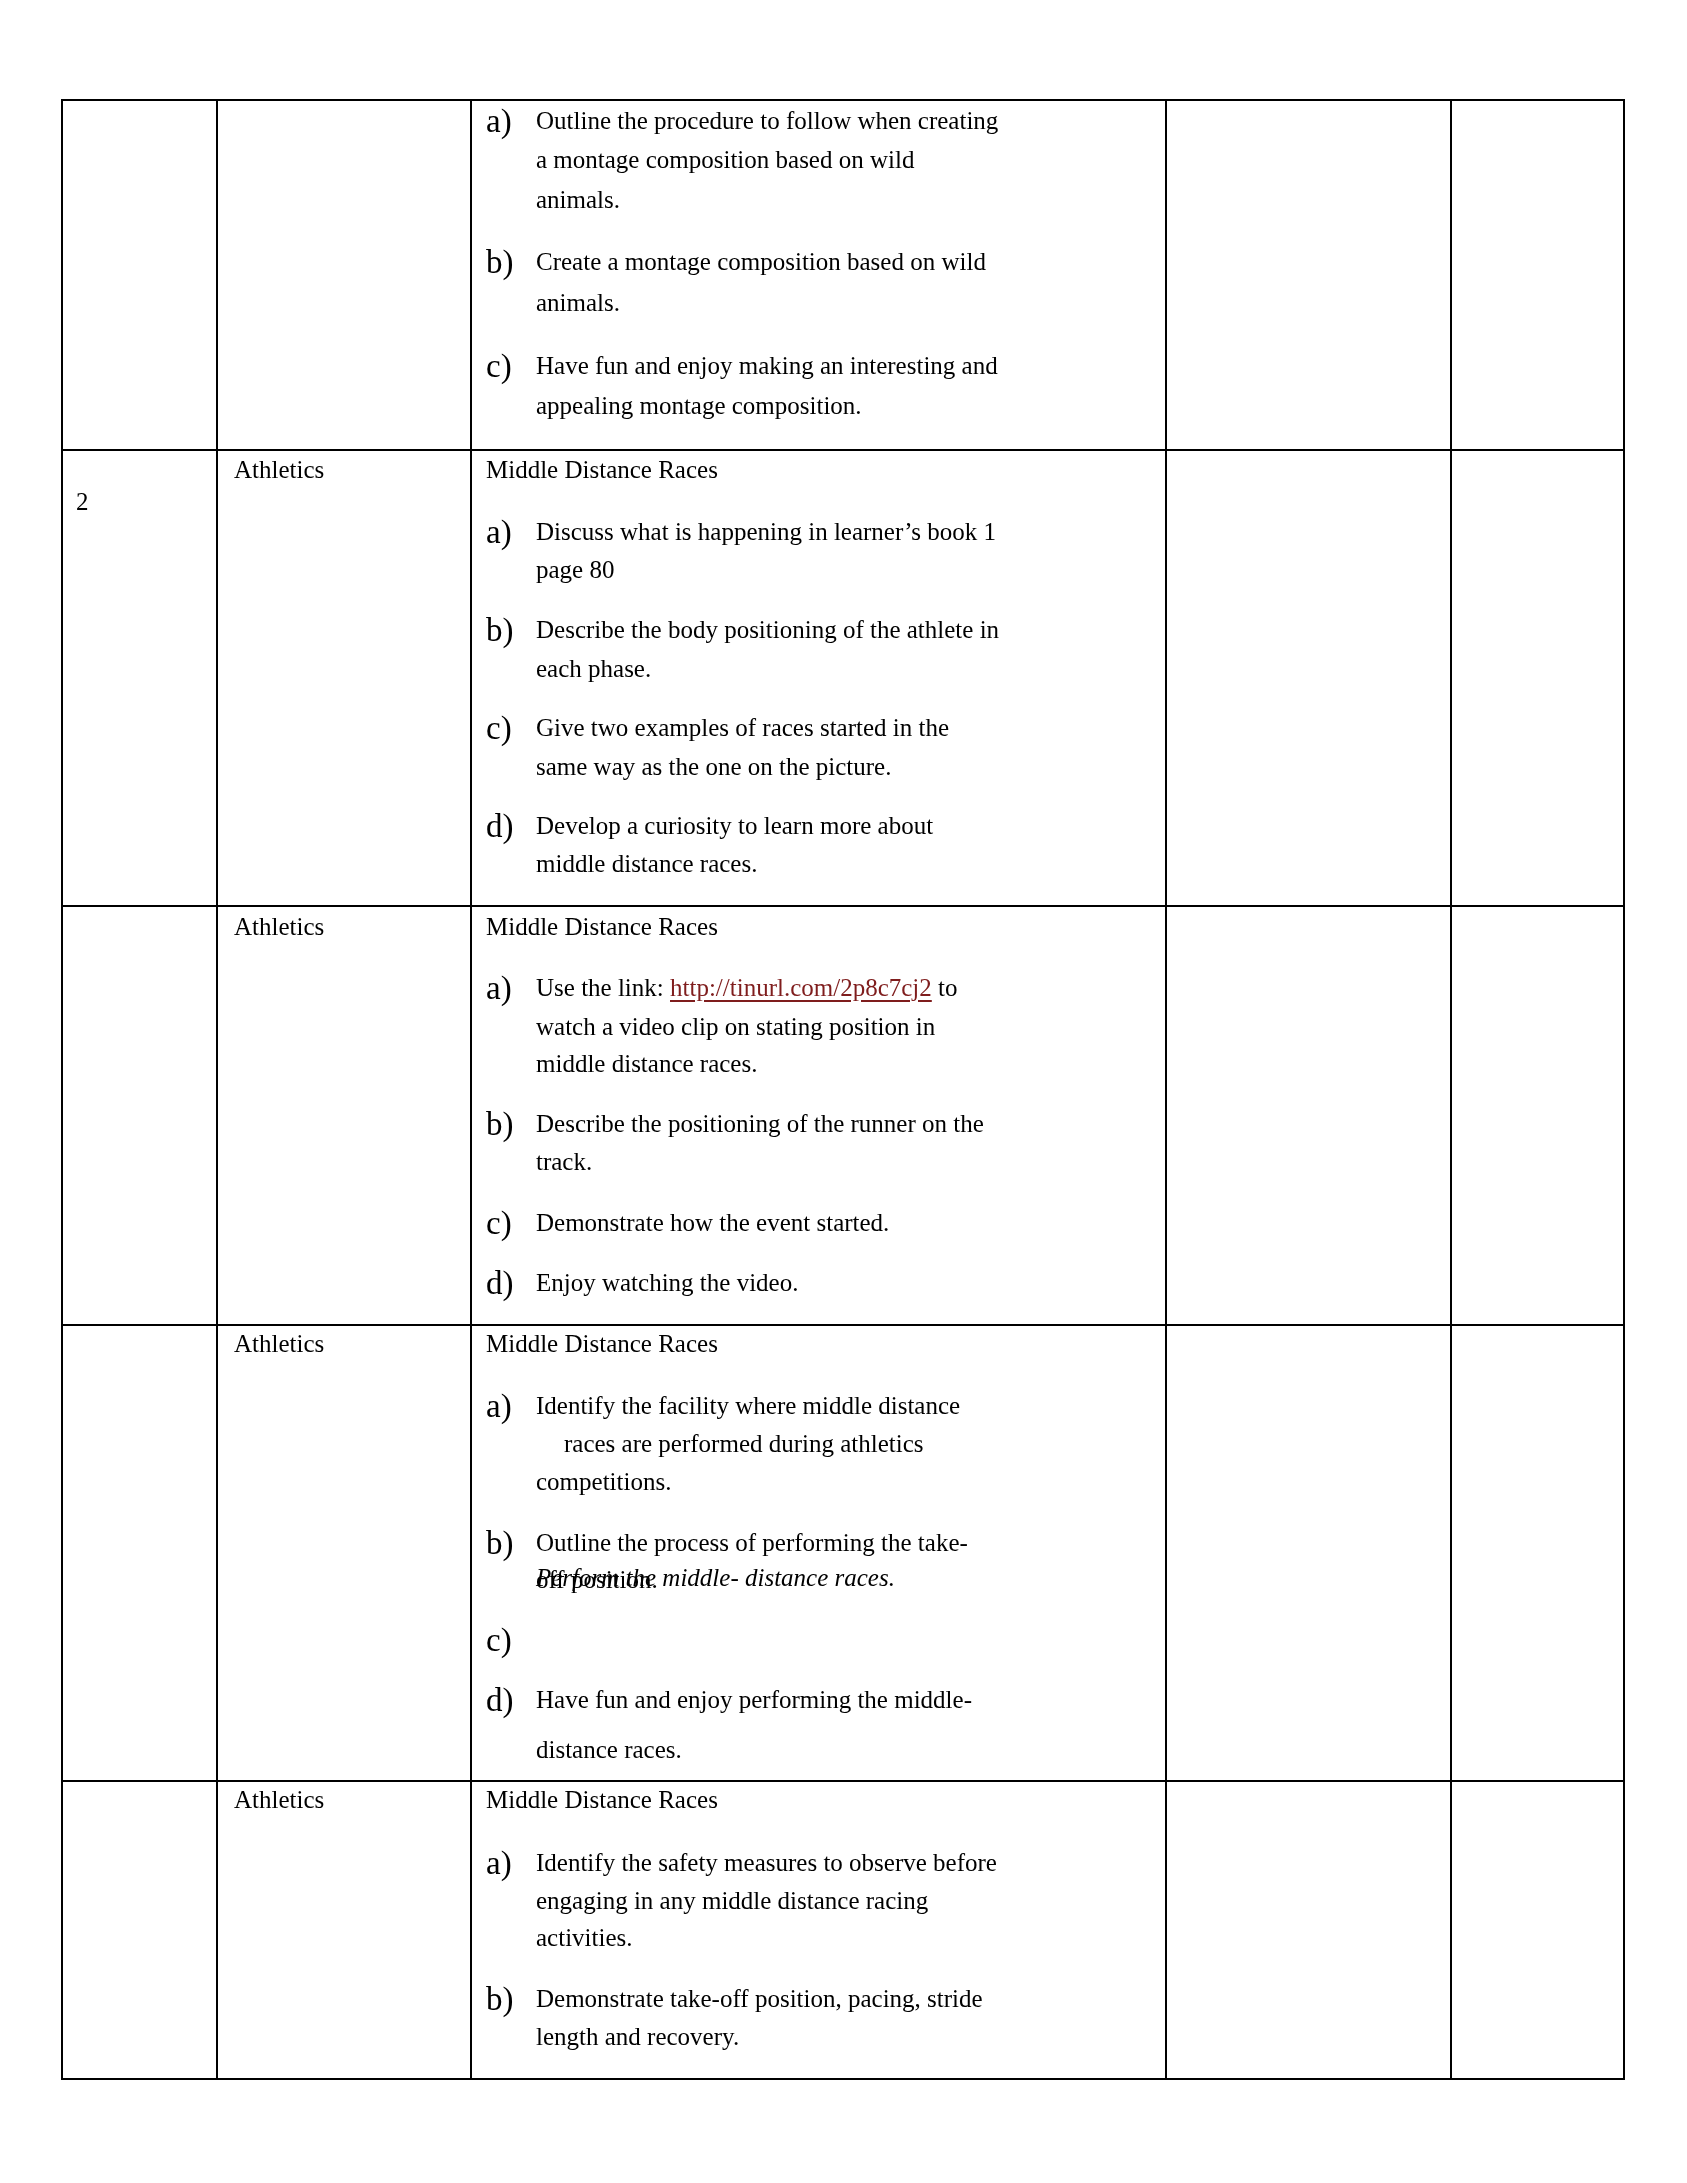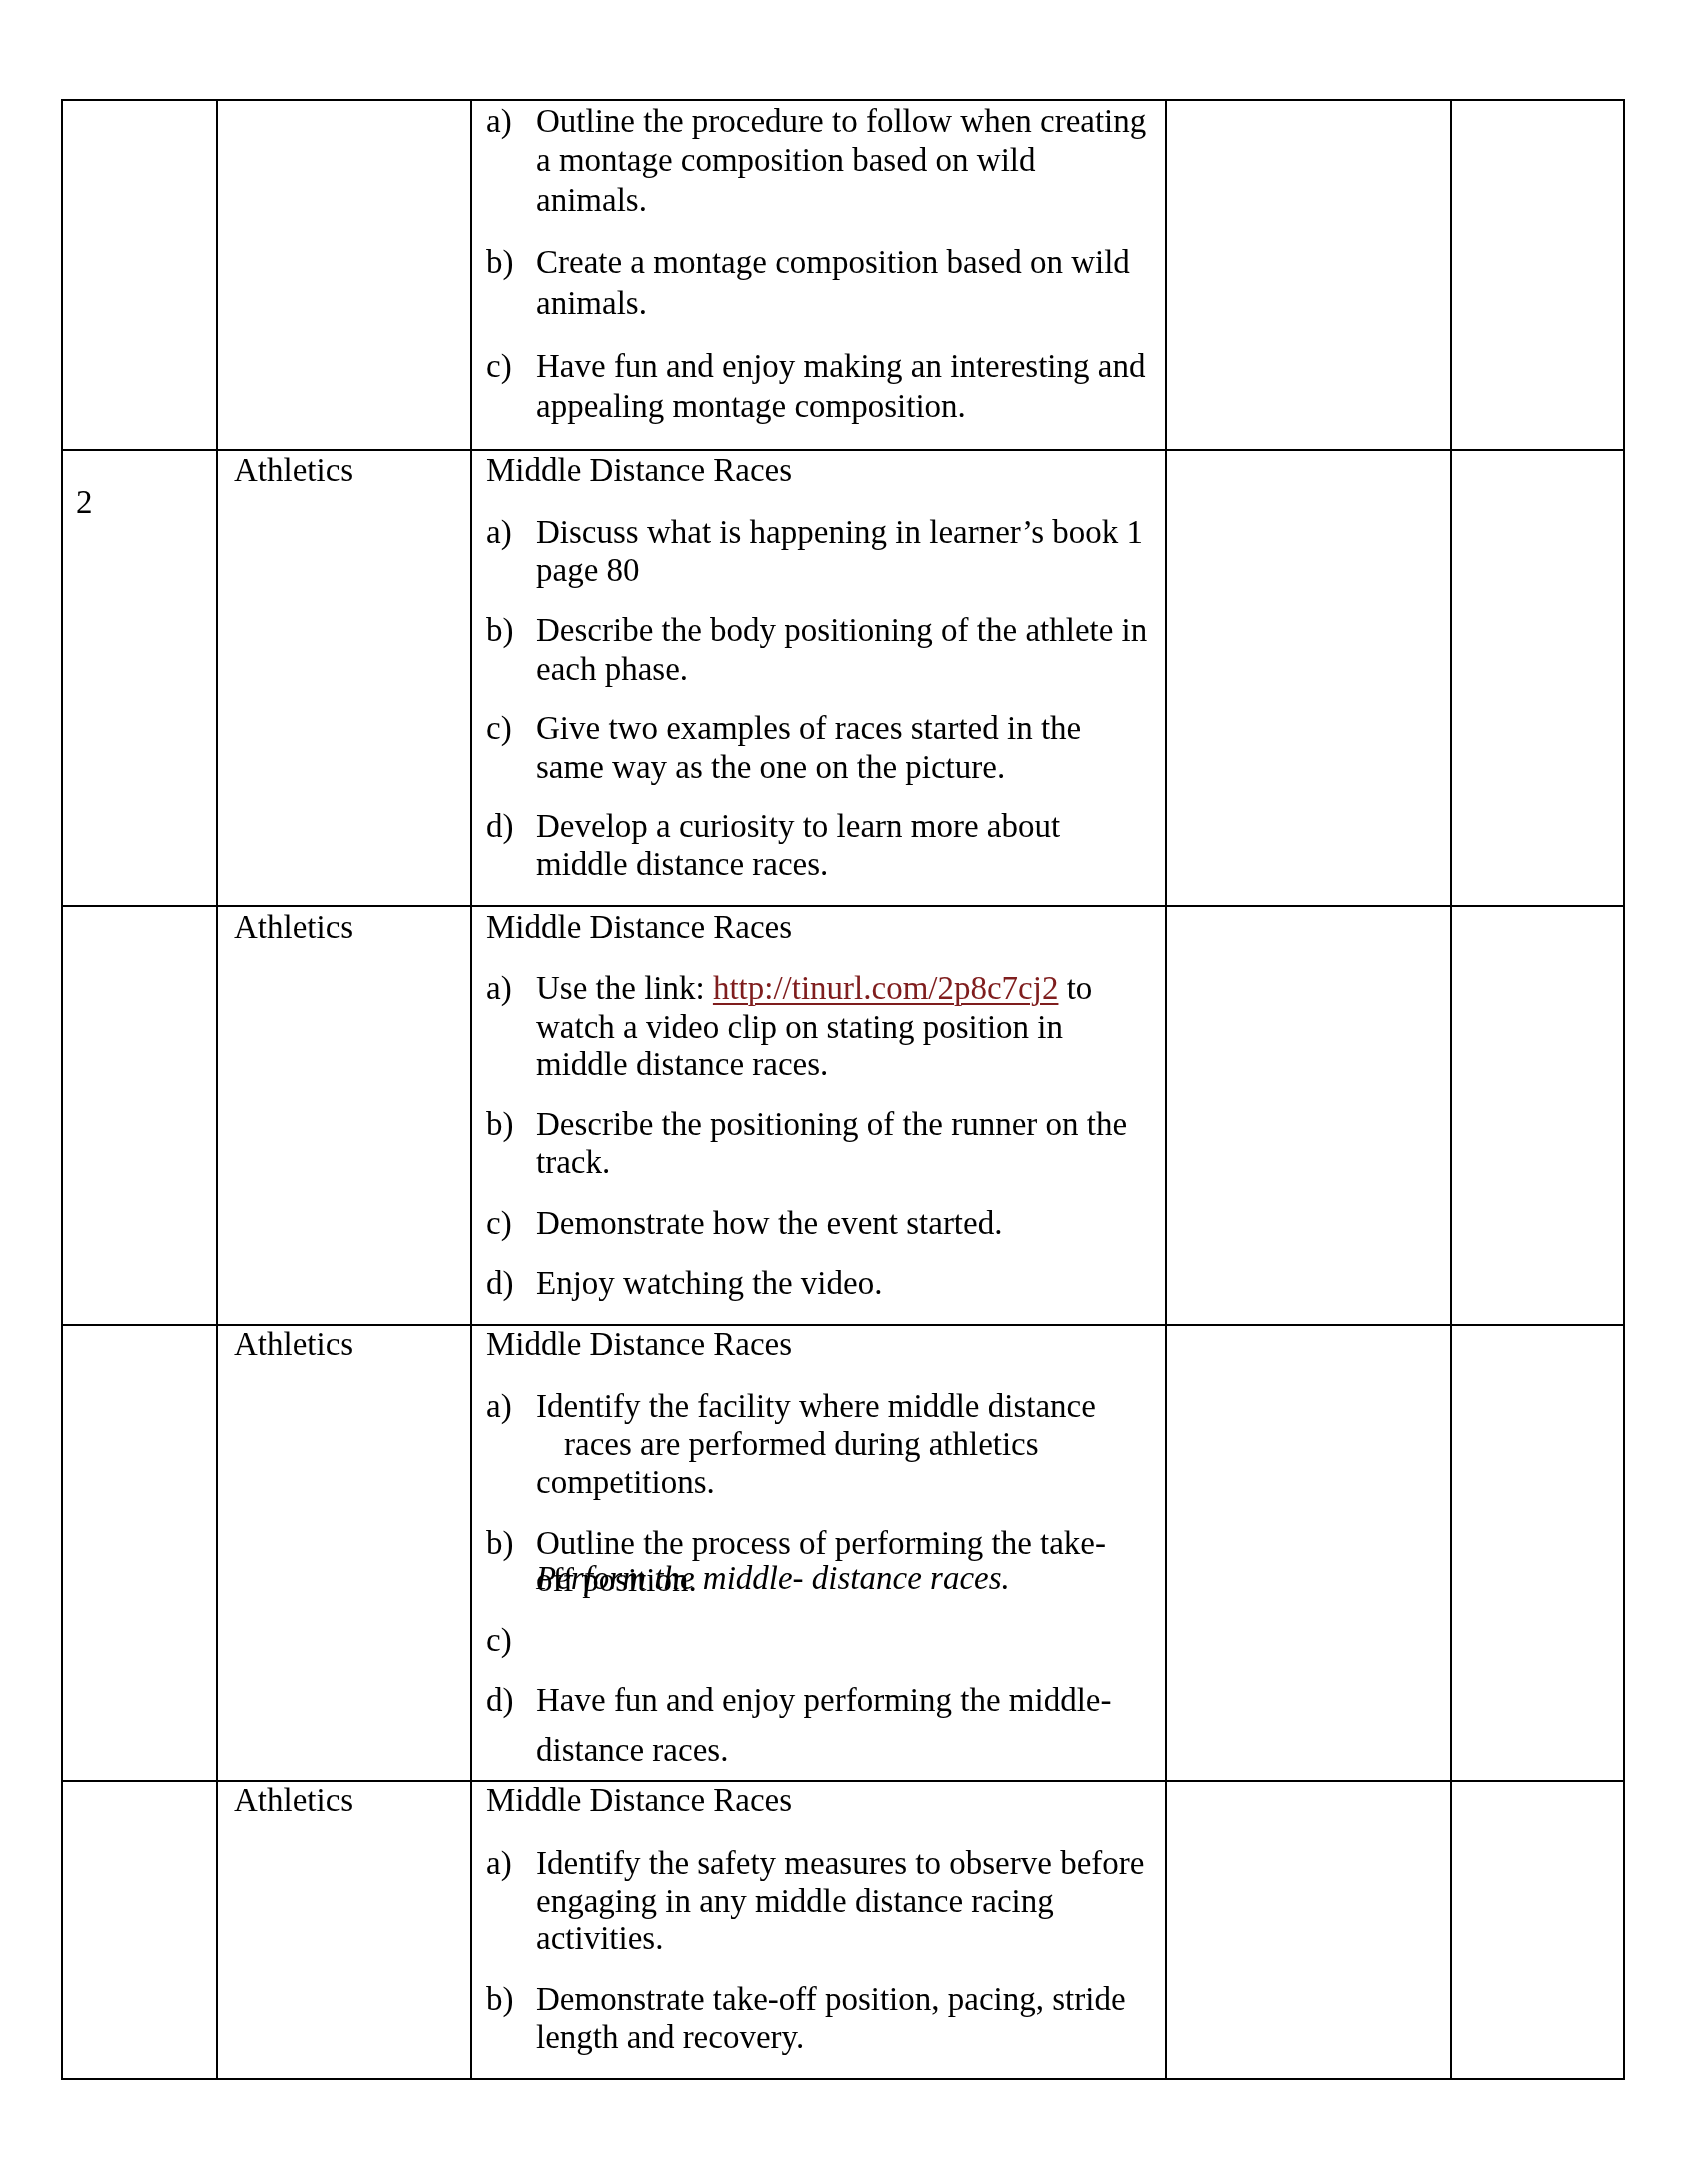--- a/index.html
+++ b/index.html
@@ -1,20 +1,20 @@
 <!DOCTYPE html>
 <html style="font-size:10.6px"><head>
 <meta charset="utf-8">
 <style>
   html, body { margin:0; padding:0; background:#ffffff; }
   body { width:1687px; height:2183px; position:relative; overflow:hidden;
          font-family:"Liberation Serif", "DejaVu Serif", serif; color:#000; }
   .hline { position:absolute; height:2px; background:#000; }
   .vline { position:absolute; width:2px; background:#000; }
-  .t { position:absolute; font-size:33px; line-height:38px; white-space:nowrap; }
+  .t { position:absolute; font-size:25px; line-height:38px; white-space:nowrap; }
   .lbl { position:absolute; font-size:33px; line-height:38px; white-space:nowrap; }
   .link { color:#7f1d1d; text-decoration:underline; text-decoration-thickness:2px; text-underline-offset:4px; }
 </style>
 </head>
 <body>
 
 <div>
 
   <div class="hline" style="left:61px;top:99px;width:1564px;"></div>
   <div class="hline" style="left:61px;top:449px;width:1564px;"></div>

